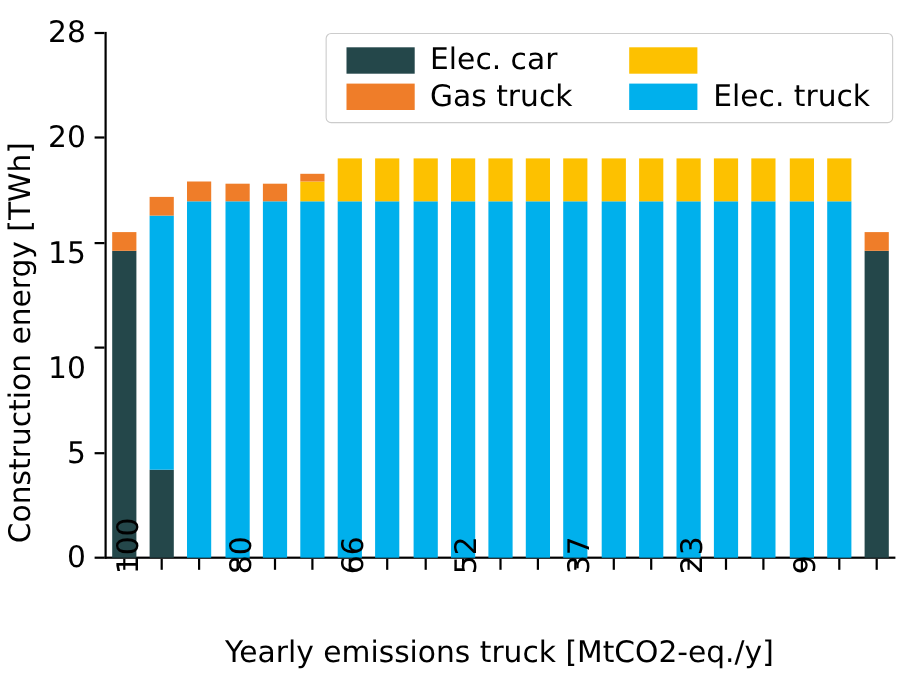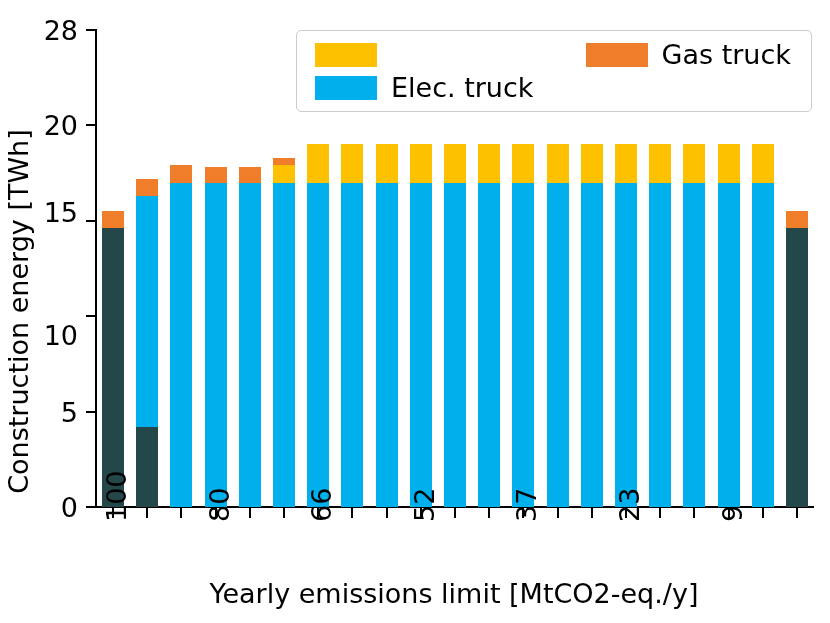--- a/index.html
+++ b/index.html
@@ -180,21 +180,21 @@
   <div class="axis-line-x"></div>
 
   <div id="yticks">
       <div class="ytick" style="top: 506px;"></div>
       <div class="ytick-label" style="top: 507px;">0</div>
       <div class="ytick" style="top: 410.6px;"></div>
       <div class="ytick-label" style="top: 411.6px;">5</div>
       <div class="ytick" style="top: 315.2px;"></div>
       <div class="ytick-label" style="top: 335px;">10</div>
       <div class="ytick" style="top: 219.8px;"></div>
-      <div class="ytick-label" style="top: 212px;">15</div>
+      <div class="ytick-label" style="top: 231px;">15</div>
       <div class="ytick" style="top: 124.4px;"></div>
       <div class="ytick-label" style="top: 125.4px;">20</div>
       <div class="ytick" style="top: 29px;"></div>
       <div class="ytick-label" style="top: 30px;">28</div>
     </div>
 
   <div class="plot-area" id="plot-area">
       <div class="bar-group" style="left: 7.09524px; width: 22px; height: 477px;">
         <div class="seg" style="background: rgb(36, 71, 74); bottom: 0px; height: 278.568px;"></div>
         <div class="seg" style="background: rgb(239, 125, 41); bottom: 278.568px; height: 17.172px;"></div>
@@ -321,23 +321,27 @@
       <div class="xtick" style="left: 659.143px;"></div>
       <div class="xtick" style="left: 693.333px;"></div>
       <div class="xtick" style="left: 727.524px;"></div>
       <div class="xtick-label-wrap" style="left: 728.524px;">
         <div class="xtick-label-inner">9</div>
       </div>
       <div class="xtick" style="left: 761.714px;"></div>
       <div class="xtick" style="left: 795.905px;"></div>
     </div>
 
-  <div class="xlabel">Yearly emissions limit [MtCO2-eq./y]</div>
+  <div class="xlabel">Yearly emissions truck [MtCO2-eq./y]</div>
 
   <div class="legend">
+    <div class="legend-entry">
+      <span class="legend-swatch" style="background:#24474a"></span>
+      <span class="legend-text">Elec. car</span>
+    </div>
     <div class="legend-entry">
       <span class="legend-swatch" style="background:#fdc100"></span>
     </div>
     <div class="legend-entry">
       <span class="legend-swatch" style="background:#ef7d29"></span>
       <span class="legend-text">Gas truck</span>
     </div>
     <div class="legend-entry">
       <span class="legend-swatch" style="background:#00b0ec"></span>
       <span class="legend-text">Elec. truck</span>

